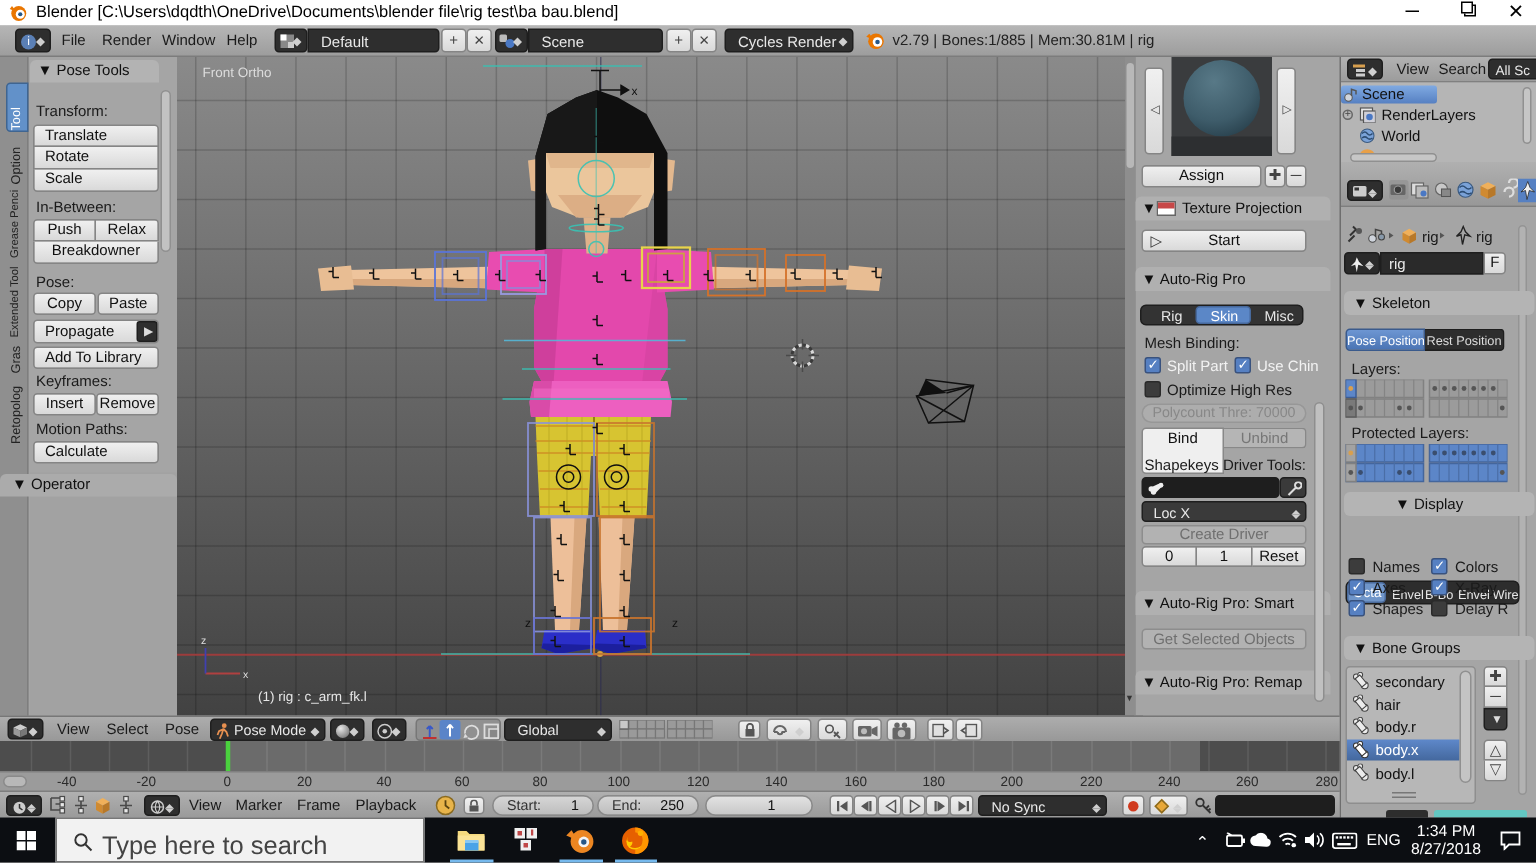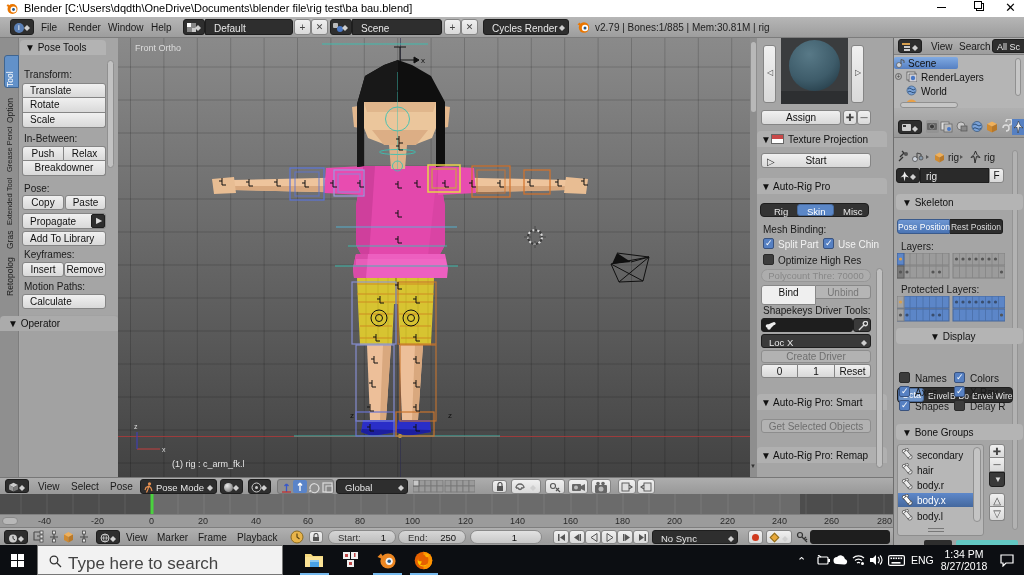--- a/index.html
+++ b/index.html
@@ -340,21 +340,21 @@
         <span style="position:absolute;left:1px;top:-1px;font-size:9px;color:#fff;">✓</span>
       </div>
   <div class="abs" style="left:21px;top:201px;font-size:10px;color:#f2f2f2;">Split Part</div>
   <div class="abs" style="left:66px;top:200px;width:11px;height:11px;background:#5680c2;border:1px solid #39527e;border-radius:2px;">
         <span style="position:absolute;left:1px;top:-1px;font-size:9px;color:#fff;">✓</span>
       </div>
   <div class="abs" style="left:81px;top:201px;font-size:10px;color:#f2f2f2;">Use Chin</div>
   <div class="abs" style="left:6px;top:216px;width:11px;height:11px;background:#3c3c3c;border:1px solid #2a2a2a;border-radius:2px;"></div>
   <div class="lbl" style="left:21px;top:217px;">Optimize High Res</div>
   <div class="abs" style="left:4px;top:231px;width:110px;height:13px;background:#adadad;border:1px solid #979797;border-radius:7px;font-size:9.5px;color:#888;text-align:center;line-height:12px;">Polycount Thre: 70000</div>
-  <div class="abs" style="left:4px;top:247px;width:55px;height:20px;background:#efefef;border:1px solid #888;border-radius:3px 0 0 3px;font-size:10px;color:#111;text-align:center;line-height:13px;">Bind</div>
+  <div class="abs" style="left:4px;top:247px;width:55px;height:31px;background:#efefef;border:1px solid #888;border-radius:3px 0 0 3px;font-size:10px;color:#111;text-align:center;line-height:13px;">Bind</div>
   <div class="abs" style="left:59px;top:247px;width:55px;height:14px;background:#b5b5b5;border:1px solid #888;border-left:none;border-radius:0 3px 3px 0;font-size:10px;color:#777;text-align:center;line-height:13px;">Unbind</div>
   <div class="lbl" style="left:6px;top:267px;">Shapekeys Driver Tools:</div>
   <div class="dark" style="left:4px;top:280px;width:92px;height:14px;background:#1e1e1e;">
     <svg width="12" height="10" style="position:absolute;left:3px;top:2px;" viewBox="0 0 12 10">
           <circle cx="2.5" cy="5" r="1.8" fill="#eee"></circle>
           <circle cx="4" cy="7" r="1.8" fill="#eee"></circle>
           <circle cx="9" cy="2.5" r="1.6" fill="#eee"></circle>
           <polygon points="2.5,3.8 5.5,7.5 9.5,3.5 7.5,1.5" fill="#eee"></polygon>
         </svg>
   </div>

